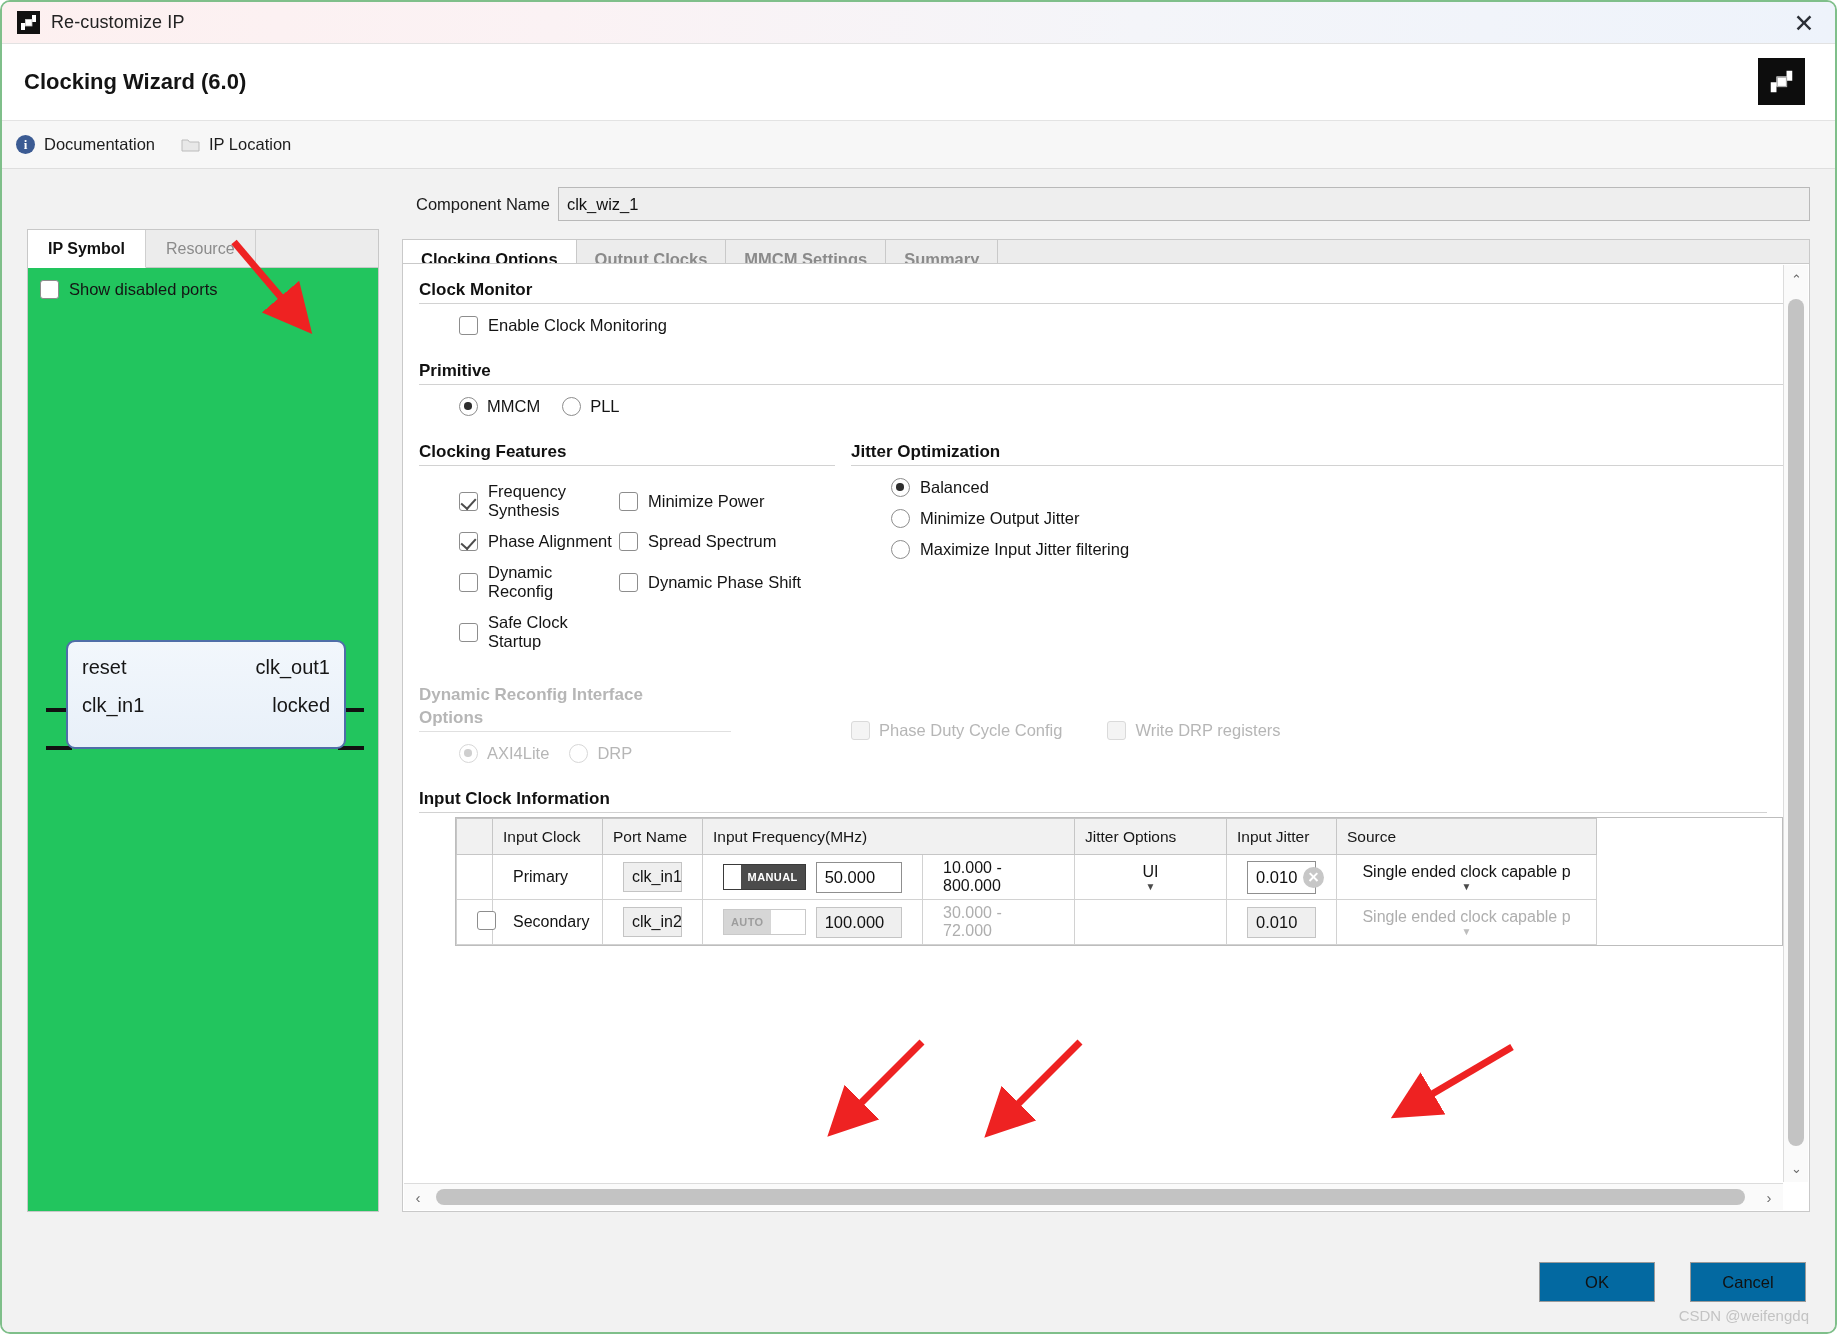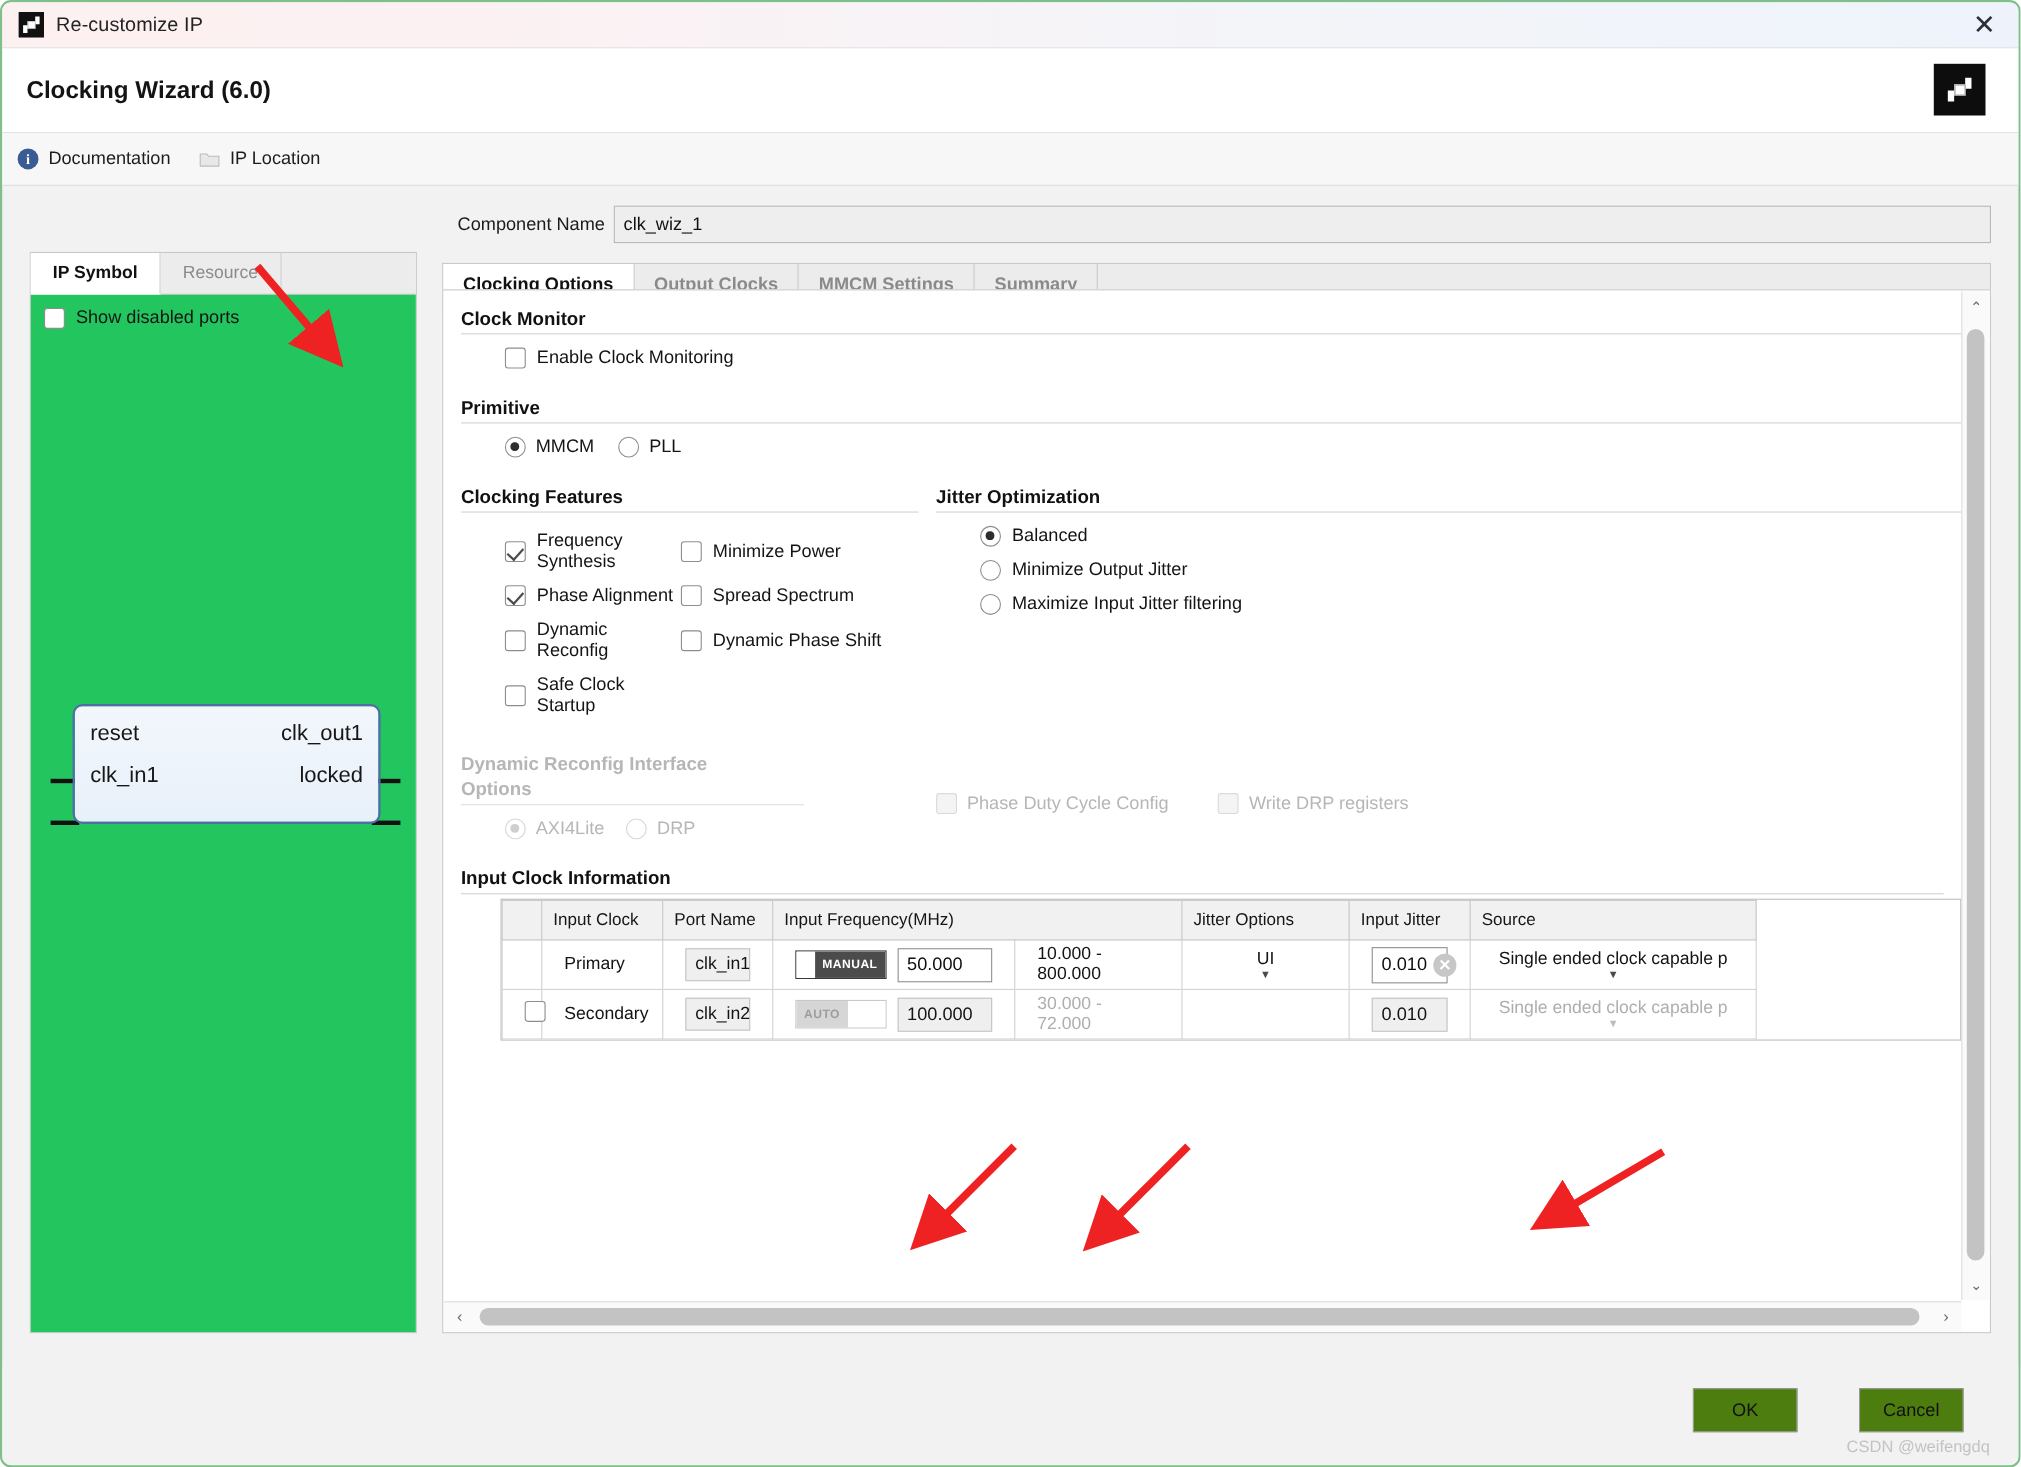--- a/index.html
+++ b/index.html
@@ -254,21 +254,21 @@
     position: absolute; top: 0; width: 28px; height: 26px;
     display: flex; align-items: center; justify-content: center;
     color: #6b6b6b; font-size: 15px; cursor: pointer;
   }
 
   
   .footer {
     position: absolute; left: 0; right: 0; bottom: 0; height: 90px; background: #f2f2f2;
   }
   .btn {
-    position: absolute; width: 95px; height: 40px; background: #4d7c0f;
+    position: absolute; width: 116px; height: 40px; background: #0369a1;
     border: 1px solid #9a9a9a; font-size: 16.5px; color: #111;
     display: flex; align-items: center; justify-content: center; cursor: pointer;
   }
   .watermark {
     position: absolute; right: 26px; bottom: 8px; font-size: 15px; color: #c3c3c3;
   }
 
   
   .arrow-ann { position: absolute; pointer-events: none; }
 </style>

